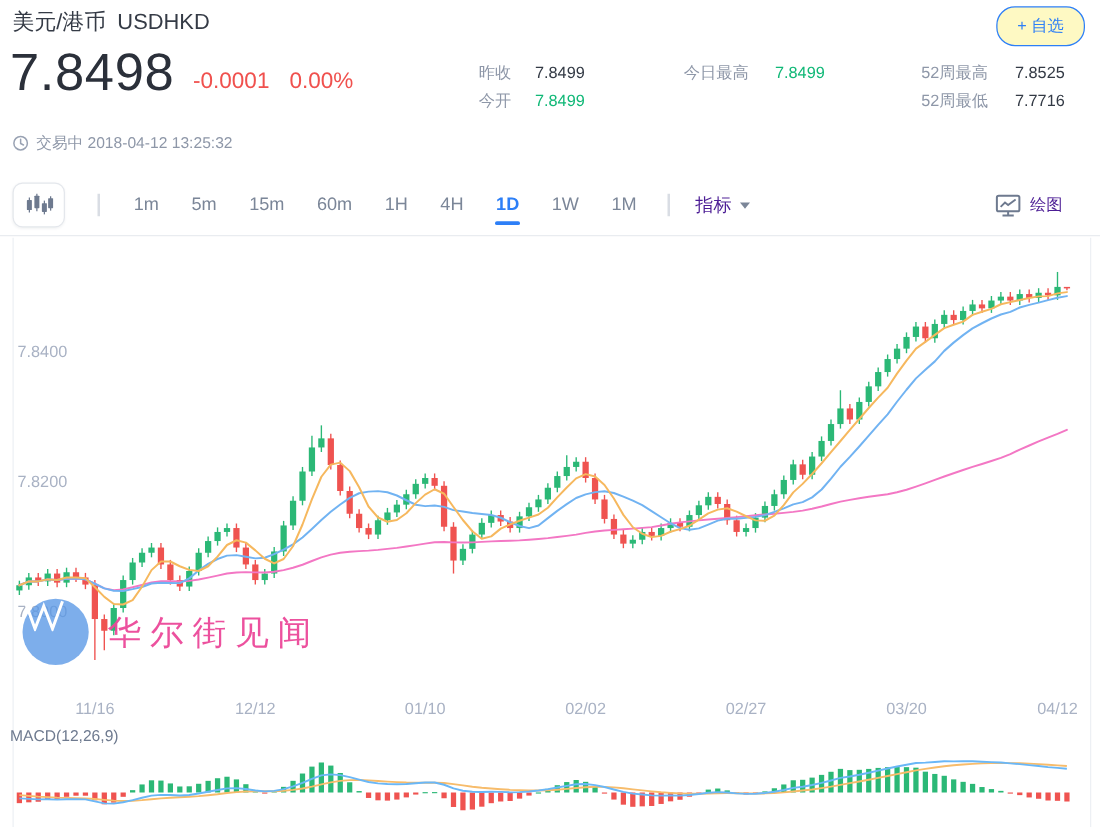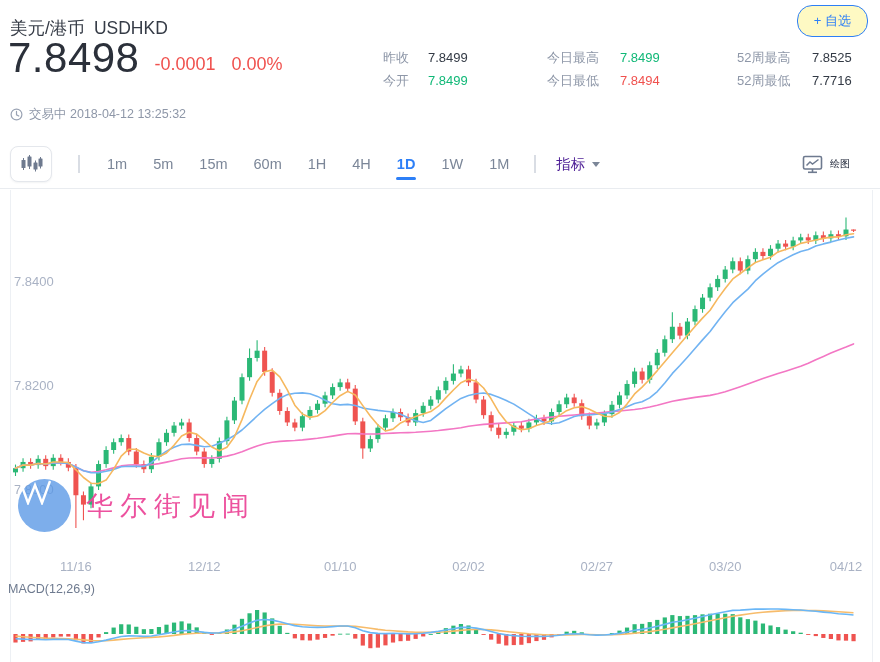--- a/index.html
+++ b/index.html
@@ -1,20 +1,20 @@
 <!DOCTYPE html>
 <html style="--accent: #2d7ff7; --up: #10b877; --down: #f0514e;"><head>
 <meta charset="utf-8">
 <style>
   html,body{margin:0;padding:0;background:#fff;}
   .app{position:relative;width:880px;height:662px;overflow:hidden;background:#fff;
        font-family:"Liberation Sans","DejaVu Sans",sans-serif;color:#333a45;}
 
   
-  .title-row h1{position:absolute;left:10px;top:16px;margin:0;font-size:17.5px;font-weight:400;color:#353b46;}
+  .title-row h1{position:absolute;left:10px;top:5px;margin:0;font-size:17.5px;font-weight:400;color:#353b46;}
   .title-row h1 .sym{margin-left:9px;}
   .watch-btn{position:absolute;right:12px;top:5px;height:32px;padding:0 16px;
     background:#fef9c3;border:1px solid var(--accent);color:var(--accent);
     border-radius:15px;font-size:13px;font-family:inherit;cursor:pointer;}
   .price-row{position:absolute;left:8px;top:33px;display:flex;align-items:flex-end;}
   .big-price{font-size:42px;line-height:50px;letter-spacing:.5px;color:#2b303a;}
   .chg-group{display:flex;gap:16px;margin-left:15px;padding-bottom:8px;font-size:18px;color:var(--down);}
   .stats{position:absolute;top:46px;left:0;font-size:13px;}
   .stat-col{position:absolute;top:0;}
   .stat-col .row{display:flex;line-height:23px;}
@@ -38,21 +38,21 @@
   .tf-group{display:flex;align-items:center;}
   .tf{position:relative;background:none;border:none;font-family:inherit;font-size:14.5px;color:#7b8698;
     padding:8px 13px;cursor:pointer;}
   .tf.active{color:var(--accent);font-weight:700;}
   .tf.active::after{content:'';position:absolute;left:12px;right:12px;bottom:0px;height:3px;
     background:var(--accent);border-radius:2px;}
   .ind-btn{background:none;border:none;font-family:inherit;font-size:14.5px;color:#4c1d95;
     display:flex;align-items:center;gap:7px;cursor:pointer;padding:6px 8px;}
   .caret{width:0;height:0;border-left:4.5px solid transparent;border-right:4.5px solid transparent;
     border-top:5.5px solid #7b8698;}
-  .draw-btn{background:none;border:none;font-family:Liberation Mono, monospace;font-size:10px;color:#0f172a;
+  .draw-btn{background:none;border:none;font-family:Liberation Mono, monospace;font-size:13px;color:#4c1d95;
     display:flex;align-items:center;gap:7px;cursor:pointer;margin-right:24px;}
 
   
   .chart-wrap{position:absolute;left:0;top:190px;width:880px;height:472px;}
   .chart-wrap svg{position:absolute;left:0;top:0;}
   .macd-label{position:absolute;left:8px;top:392px;font-size:12.5px;color:#6e7a8f;}
   .watermark{position:absolute;left:18px;top:289px;display:flex;align-items:center;pointer-events:none;}
   .wm-circle{width:53px;height:53px;border-radius:50%;background:rgba(88,151,229,.78);
     display:flex;align-items:center;justify-content:center;}
   .wm-text{margin-left:15px;font-size:27px;letter-spacing:7px;color:#ec4899;opacity:.95;}
@@ -85,24 +85,20 @@
         </div>
         <div class="row">
           <span class="lbl">今开</span>
           <span class="val v-up">7.8499</span>
         </div>
       </div>
       <div class="stat-col c2">
         <div class="row">
           <span class="lbl">今日最高</span>
           <span class="val v-up">7.8499</span>
-        </div>
-        <div class="row">
-          <span class="lbl">今日最低</span>
-          <span class="val v-down">7.8494</span>
         </div>
       </div>
       <div class="stat-col c3">
         <div class="row">
           <span class="lbl">52周最高</span>
           <span class="val">7.8525</span>
         </div>
         <div class="row">
           <span class="lbl">52周最低</span>
           <span class="val">7.7716</span>

